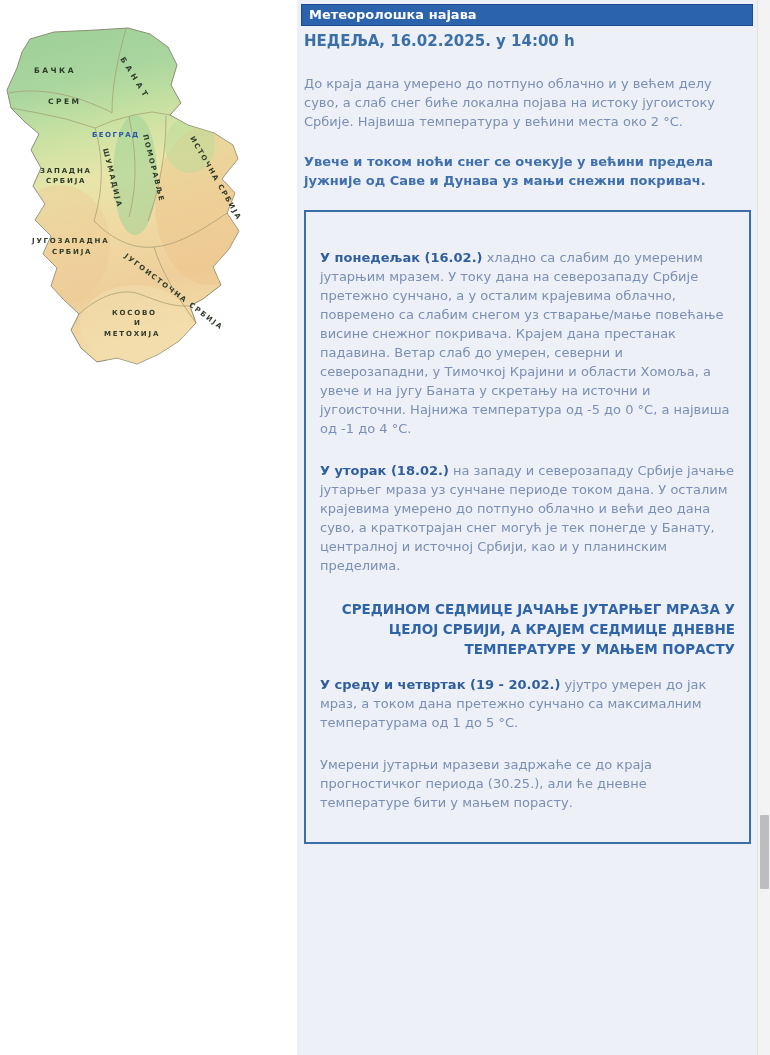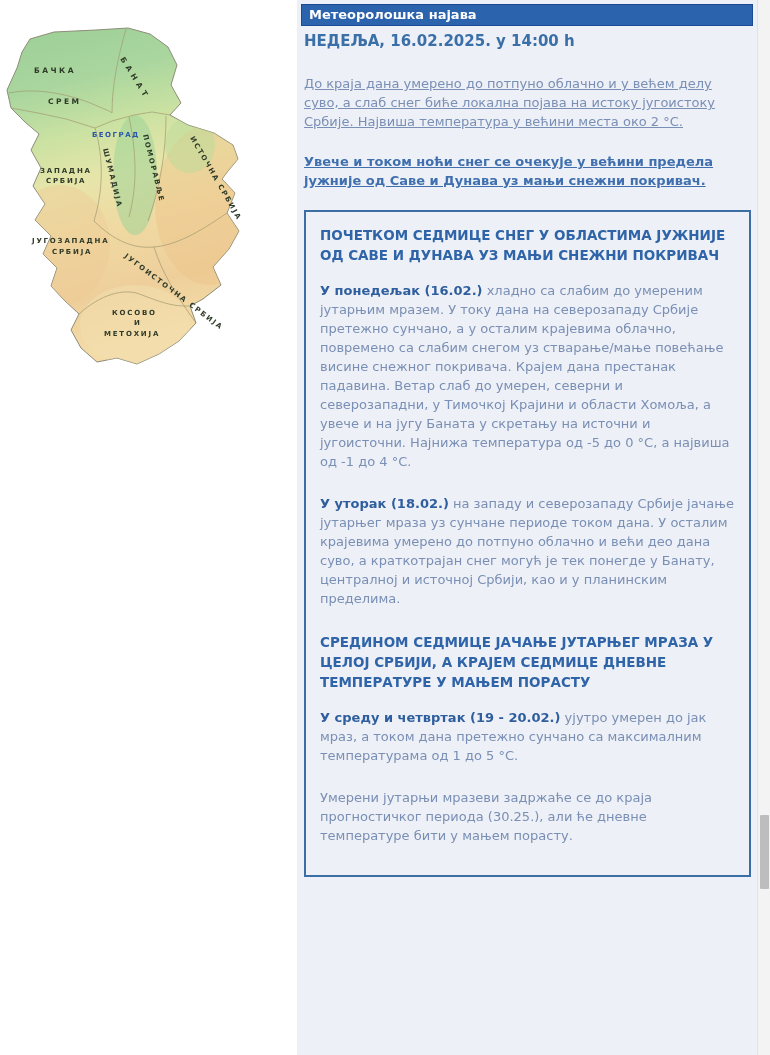--- a/index.html
+++ b/index.html
@@ -35,41 +35,41 @@
     height:22px; background:#2b63ad; border:1px solid #1c4a92;
     color:#ffffff; font-size:13px; font-weight:bold;
     line-height:20px; padding-left:7px;
   }
   #date-heading {
     margin-top:6px; padding-left:3px;
     color:#3a6fa8; font-size:15px; font-weight:bold;
   }
   .para {
     margin-top:24px; padding:0 4px 0 3px;
-    color:#7a8fb5; font-size:13px; line-height:19px;text-decoration:underline;
+    color:#7a8fb5; font-size:13px; line-height:19px;
   }
   .para.bold-para { color:#3f6fae; font-weight:bold; margin-top:21px; }
   .day-lead { color:#2f5e9e; font-weight:bold; }
 
   #forecast-box {
     margin:20px 2px 0 3px;
     border:2px solid #3a6ea5;
     padding:13px 14px 30px 14px;
     background:#edf0f6;
   }
   .box-heading {
     color:#2f64a8; font-size:13.5px; font-weight:bold;
     line-height:20px; text-transform:none;
   }
   .box-para {
     margin-top:23px;
     color:#7a8fb5; font-size:13px; line-height:19px;
   }
   .box-heading + .box-para { margin-top:16px; }
-  #section2-heading { margin-top:24px; }
+  #section2-heading { margin-top:24px;text-align:right; }
 
   
   #scrollbar-track {
     position:absolute; right:0; top:0; width:13px; height:1055px;
     background:#f3f3f4; border-left:1px solid #e2e2e4;
   }
   #scrollbar-thumb {
     position:absolute; left:2px; top:815px; width:9px; height:74px;
     background:#bdbdbf; border-radius:1px;
   }
@@ -145,21 +145,20 @@
     </div>
 
     <div id="date-heading">НЕДЕЉА, 16.02.2025. у 14:00 h</div>
 
     <p class="para">До краја дана умерено до потпуно облачно и у већем делу суво, а слаб снег биће локална појава на истоку југоистоку Србије. Највиша температура у већини места око 2 °C.</p>
 
     <p class="para bold-para">Увече и током ноћи снег се очекује у већини предела јужније од Саве и Дунава уз мањи снежни покривач.</p>
 
     <div id="forecast-box">
 
-      <div class="box-heading">ПОЧЕТКОМ СЕДМИЦЕ СНЕГ У ОБЛАСТИМА ЈУЖНИЈЕ ОД САВЕ И ДУНАВА УЗ МАЊИ СНЕЖНИ ПОКРИВАЧ</div>
 
       <p class="box-para"><span class="day-lead">У понедељак (16.02.)</span><span> хладно са слабим до умереним јутарњим мразем. У току дана на северозападу Србије претежно сунчано, а у осталим крајевима облачно, повремено са слабим снегом уз стварање/мање повећање висине снежног покривача. Крајем дана престанак падавина. Ветар слаб до умерен, северни и северозападни, у Тимочкој Крајини и области Хомоља, а увече и на југу Баната у скретању на источни и југоисточни. Најнижа температура од -5 до 0 °C, а највиша од -1 до 4 °C.</span></p>
 
       <p class="box-para"><span class="day-lead">У уторак (18.02.)</span><span> на западу и северозападу Србије јачање јутарњег мраза уз сунчане периоде током дана. У осталим крајевима умерено до потпуно облачно и већи део дана суво, а краткотрајан снег могућ је тек понегде у Банату, централној и источној Србији, као и у планинским пределима.</span></p>
 
       <div class="box-heading" id="section2-heading">СРЕДИНОМ СЕДМИЦЕ ЈАЧАЊЕ ЈУТАРЊЕГ МРАЗА У ЦЕЛОЈ СРБИЈИ, А КРАЈЕМ СЕДМИЦЕ ДНЕВНЕ ТЕМПЕРАТУРЕ У МАЊЕМ ПОРАСТУ</div>
 
       <p class="box-para"><span class="day-lead">У среду и четвртак (19 - 20.02.)</span><span> ујутро умерен до јак мраз, а током дана претежно сунчано са максималним температурама од 1 до 5 °C.</span></p>
 
 

